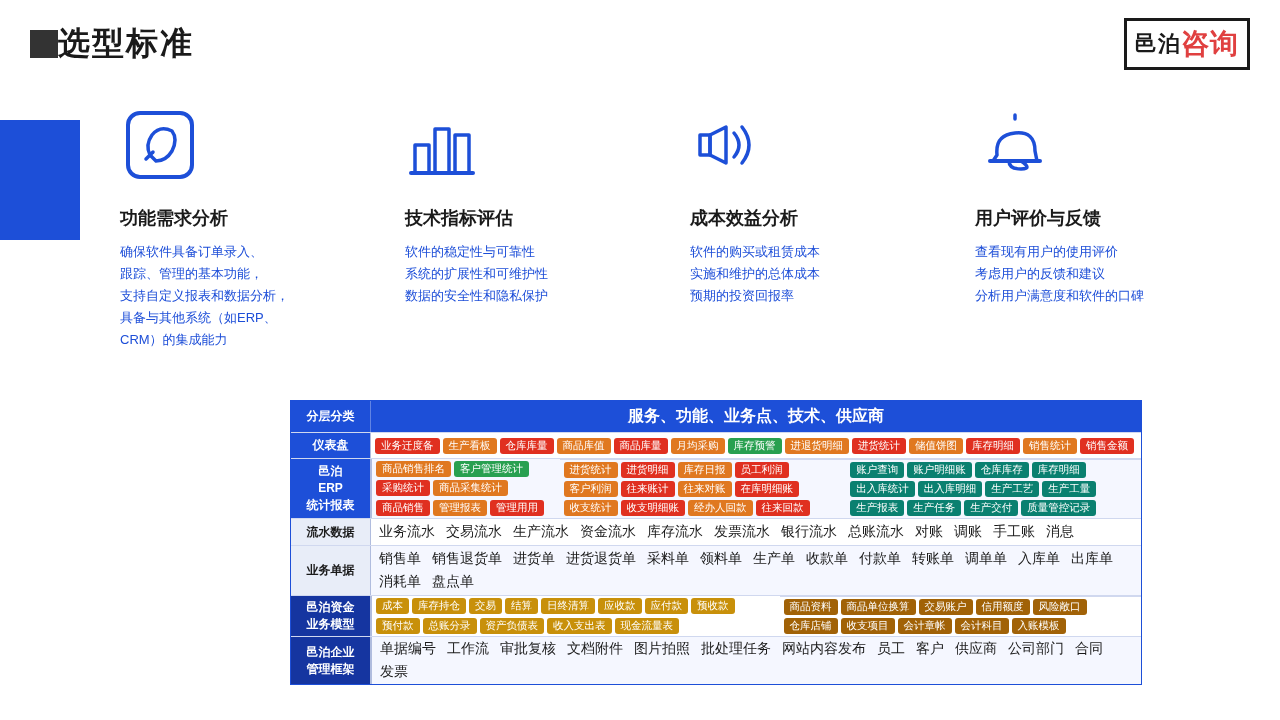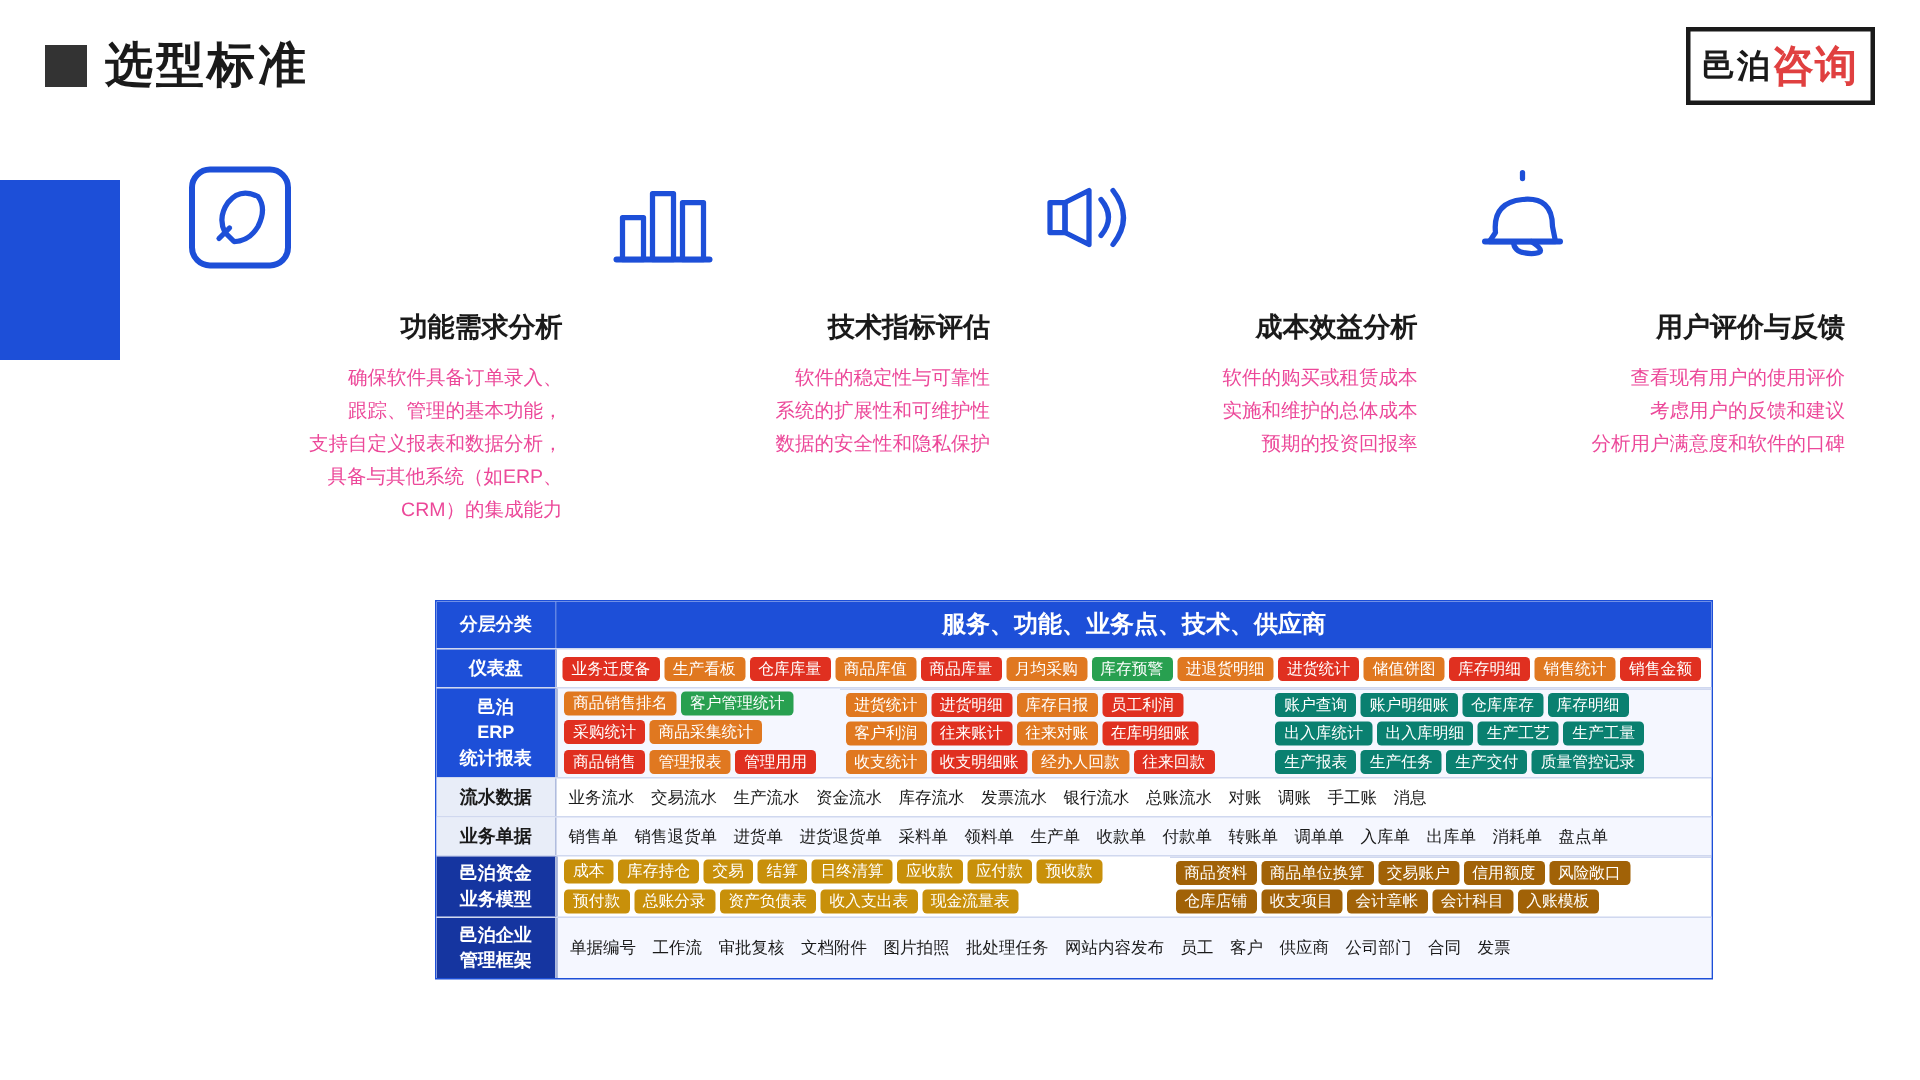--- a/index.html
+++ b/index.html
@@ -15,21 +15,21 @@
     
     .header {
       display: flex;
       align-items: center;
       justify-content: space-between;
       padding: 18px 30px 10px 30px;
     }
     .header-left {
       display: flex;
       align-items: center;
-      gap: 12px;
+      gap: 0;
     }
     .header-icon {
       width: 28px;
       height: 28px;
       background: #333;
       flex-shrink: 0;
     }
     .header-title {
       font-size: 32px;
       font-weight: 900;
@@ -72,21 +72,20 @@
       display: flex;
       gap: 0;
     }
 
     
     .four-cols {
       display: flex;
       gap: 0;
       width: 100%;
       margin-top: 10px;
-      text-align: right;
     }
     .col {
       flex: 1;
       padding: 0 20px 0 0;
     }
     .col:first-child {
       padding-left: 90px;
     }
 
     .col-icon {
@@ -96,21 +95,21 @@
       align-items: center;
     }
     .col-title {
       font-size: 18px;
       font-weight: 900;
       color: #1a1a1a;
       margin-bottom: 10px;
     }
     .col-text {
       font-size: 13px;
-      color: #ec4899;
+      color: #1d4ed8;
       line-height: 1.7;
       margin-top: 11px;
     }
 
     
     svg {
       stroke: #1d4fd8;
       fill: none;
       stroke-width: 3;
       stroke-linecap: round;
@@ -204,21 +203,21 @@
       font-weight: 500;
     }
     .tag-red { background: #e03020; }
     .tag-orange { background: #e07820; }
     .tag-green { background: #28a050; }
     .tag-teal { background: #0a8070; }
     .tag-lime { background: #a16207; }
     .tag-gold { background: #c8900a; }
 
     .plain-text {
-      font-size: 11px;
+      font-size: 14px;
       color: #1a1a1a;
       padding: 1px 4px;
       white-space: nowrap;
     }
 
     
     .sub-rows {
       display: flex;
       flex: 1;
       border-left: 1px solid #b0bcde;

